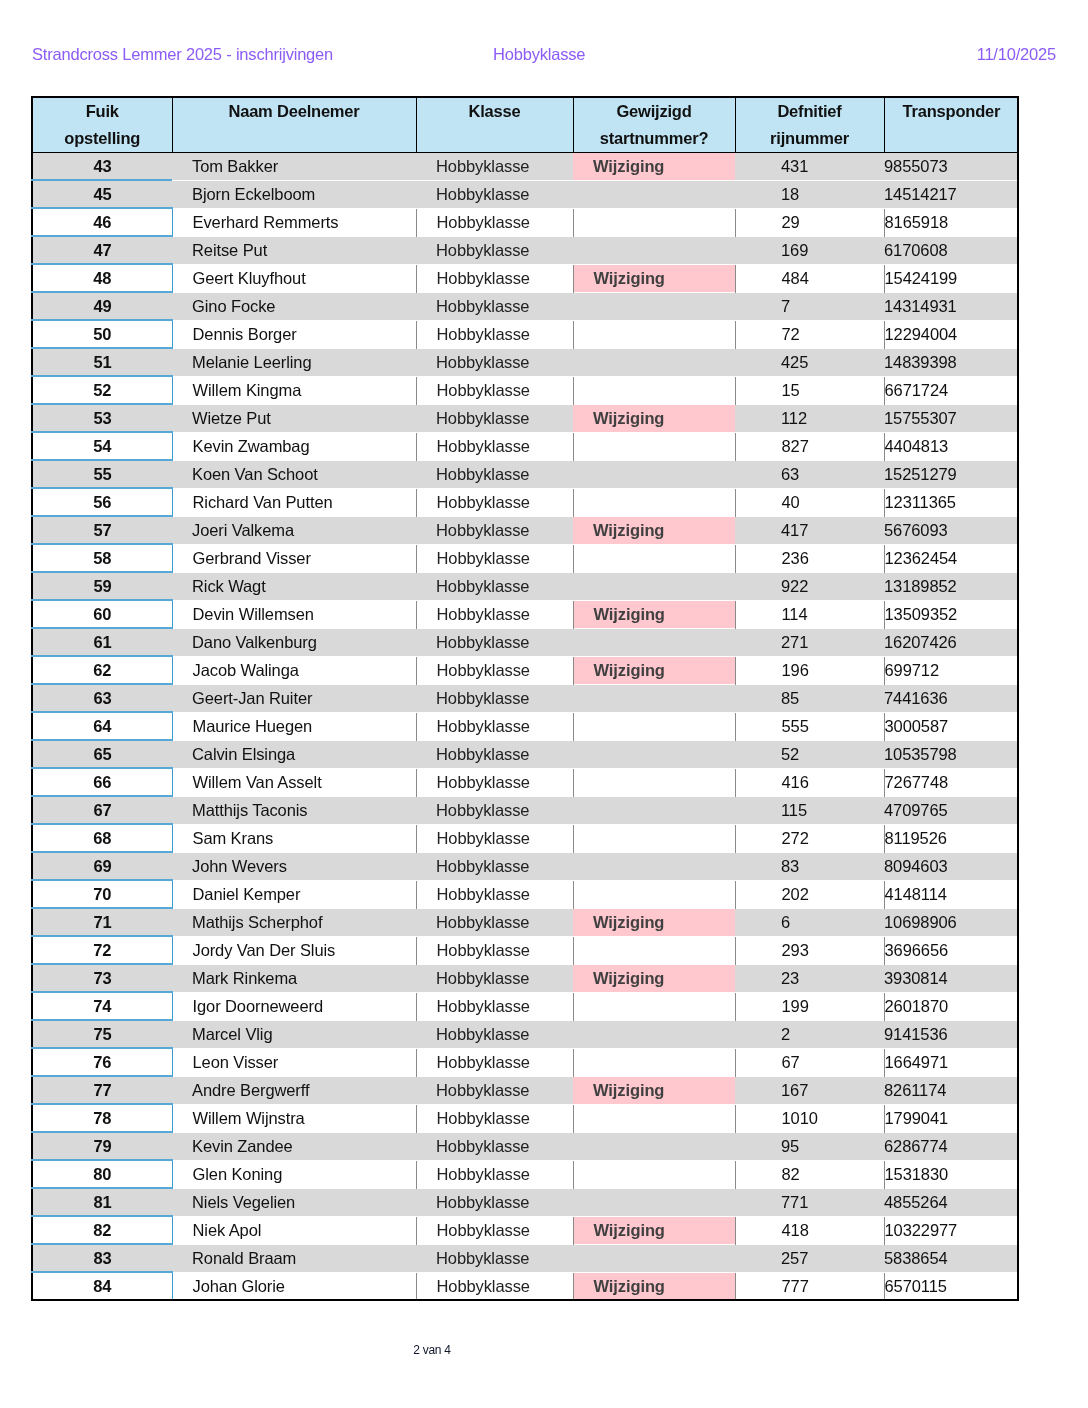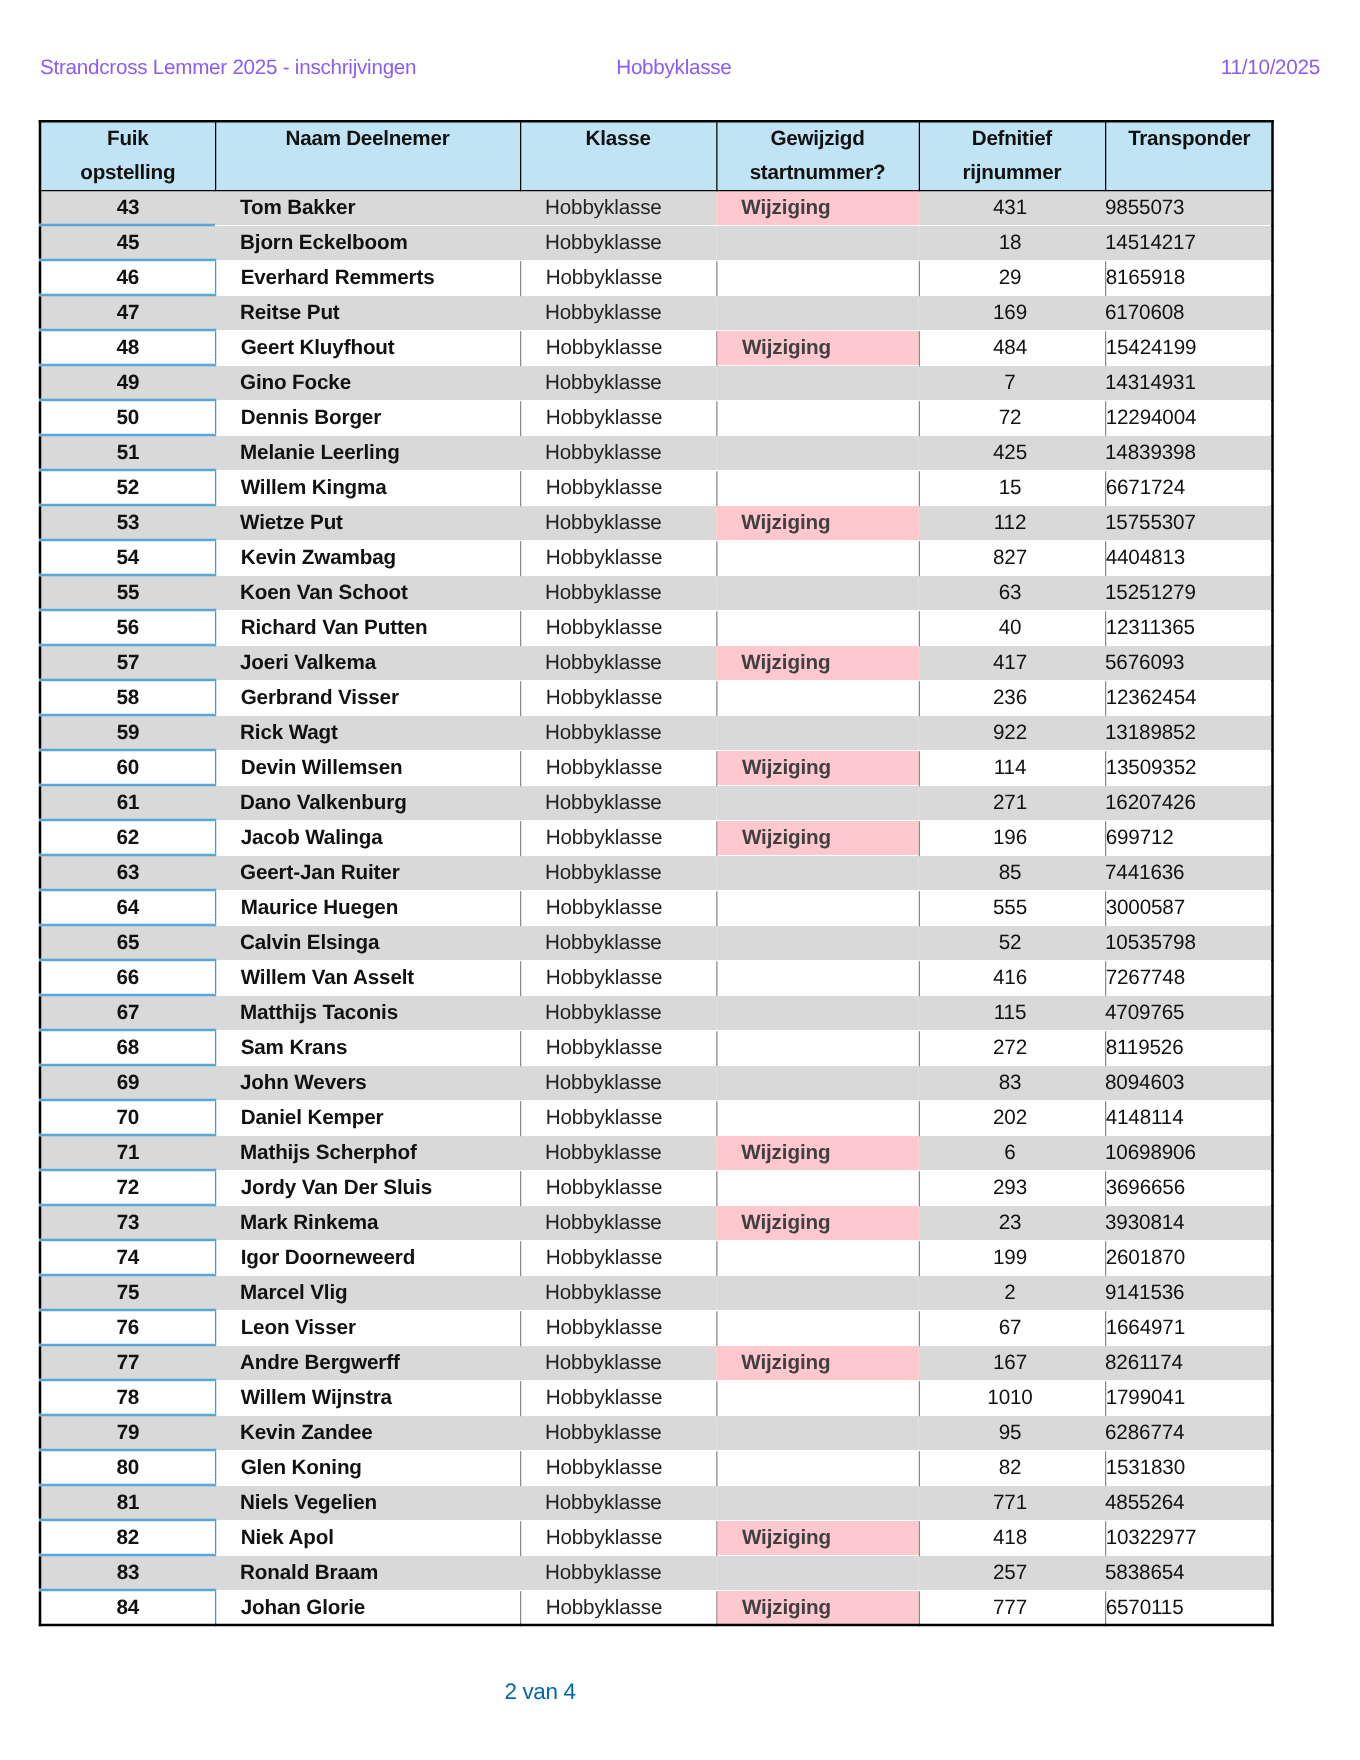--- a/index.html
+++ b/index.html
@@ -2,21 +2,21 @@
 <html><head>
 <meta charset="utf-8">
 <style>
   html, body { margin: 0; padding: 0; background: #ffffff; }
   body { width: 1088px; height: 1408px; position: relative; overflow: hidden;
          font-family: "Liberation Sans", sans-serif; color: #111; }
   .hdr { position: absolute; top: 45px; font-size: 16.5px; color: #8b5cf6; letter-spacing: -0.2px; }
   .hdr.left { left: 32px; }
   .hdr.center { left: 493px; }
   .hdr.right { right: 32px; }
-  .footer { position: absolute; top: 1343px; left: 0; width: 864px; text-align: center; font-size: 18px; color: #0369a1; letter-spacing: -0.3px; }
+  .footer { position: absolute; top: 1343px; left: 0; width: 864px; text-align: center; font-size: 12px; color: #0f172a; letter-spacing: -0.3px; }
 
   table.grid { position: absolute; left: 31px; top: 96px; border-collapse: collapse;
                border: 2px solid #000; table-layout: fixed; width: 986px; }
   table.grid col.c1 { width: 140px; }
   table.grid col.c2 { width: 244px; }
   table.grid col.c3 { width: 157px; }
   table.grid col.c4 { width: 162px; }
   table.grid col.c5 { width: 149px; }
   table.grid col.c6 { width: 134px; }
 
@@ -25,25 +25,25 @@
   tbody td { height: 26px; padding: 0; font-size: 16.5px; line-height: 26px; white-space: nowrap; overflow: hidden;
              border-bottom: 1px solid transparent; letter-spacing: -0.1px; }
   tbody tr.even td { background: #d9d9d9; }
   tbody tr.odd td { background: #ffffff; }
   tbody tr.odd td.c-klasse,
   tbody tr.odd td.c-wijz,
   tbody tr.odd td.c-def { border-right: 1px solid #8a8a8a; }
   tbody tr.odd td.c-naam { border-right: 1px solid #8a8a8a; }
   tbody tr.odd td.c-fuik { border-right: 1px solid #3a9ad4; }
   td.c-fuik { text-align: center; font-weight: bold; border-bottom: 2px solid #56a8d6 !important; }
-  td.c-naam { font-weight: bold; padding-left: 20px !important; }
+  td.c-naam { font-weight: normal; padding-left: 20px !important; }
   td.c-klasse { padding-left: 20px !important; color: #222; }
   td.c-wijz { padding-left: 20px !important; font-weight: bold; color: #404040; }
   td.c-wijz.flag { background: #ffc7ce !important; }
-  td.c-def { text-align: center; padding-right: 3px !important; }
+  td.c-def { text-align: left; padding-right: 3px !important; padding-left: 46px; }
   td.c-trans { padding-right: 2px !important; }
   tbody tr:last-child td.c-fuik { border-bottom: none !important; }
 </style>
 </head>
 <body>
 
 <div class="hdr left">Strandcross Lemmer 2025 - inschrijvingen</div>
 <div class="hdr center">Hobbyklasse</div>
 <div class="hdr right">11/10/2025</div>
 

